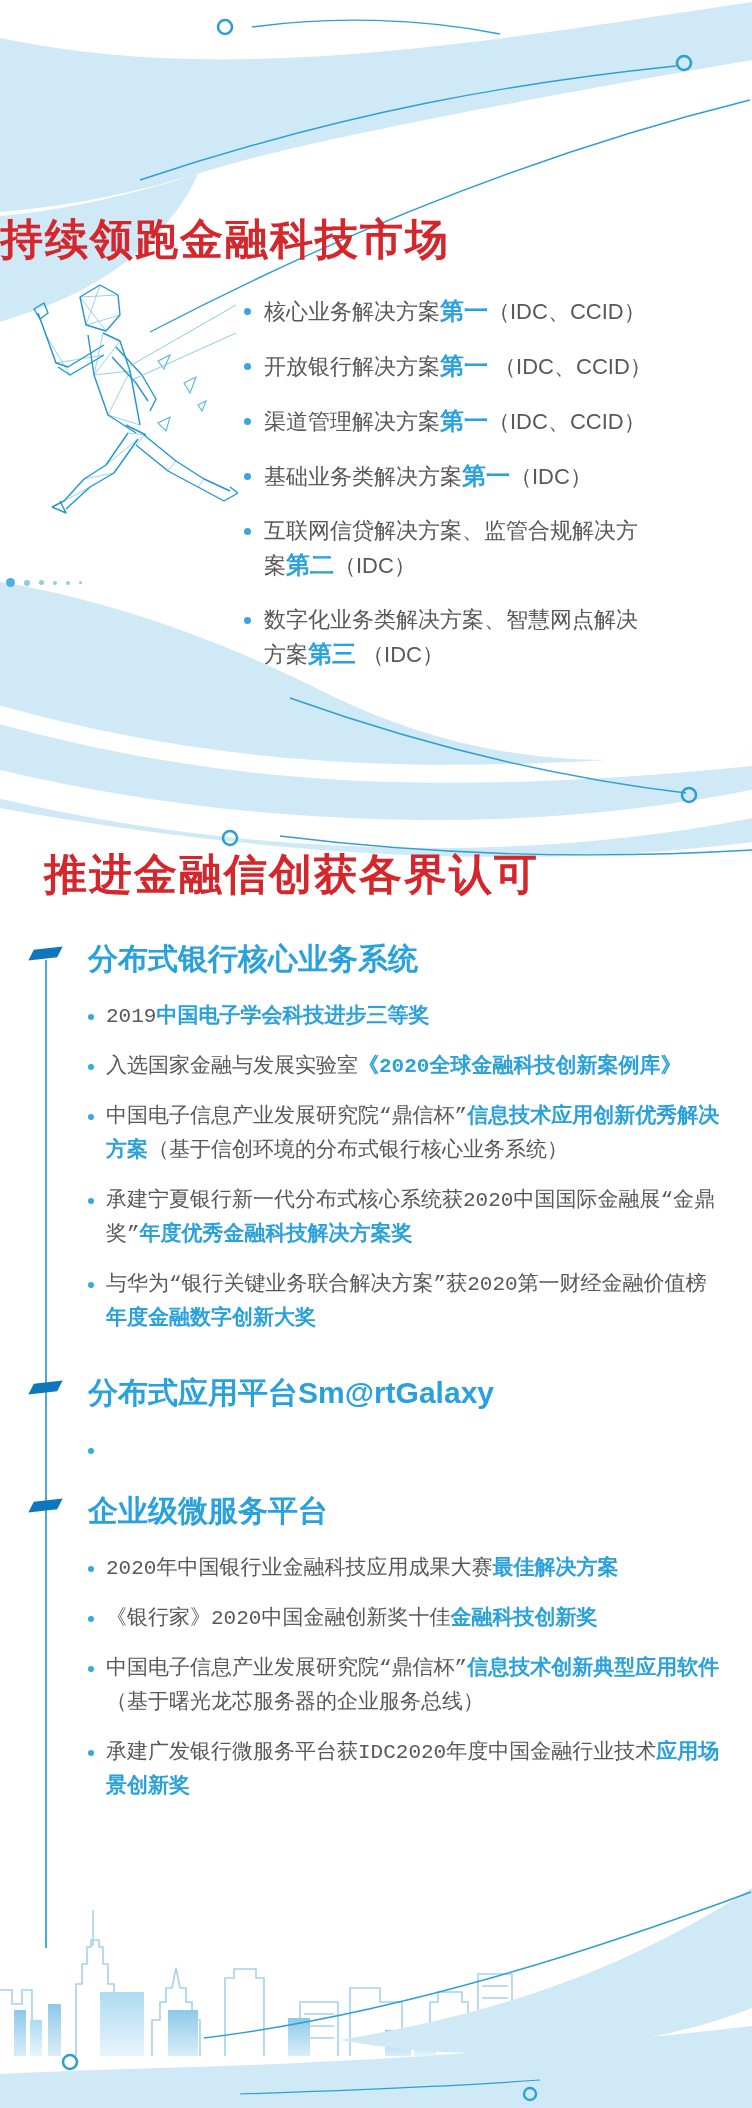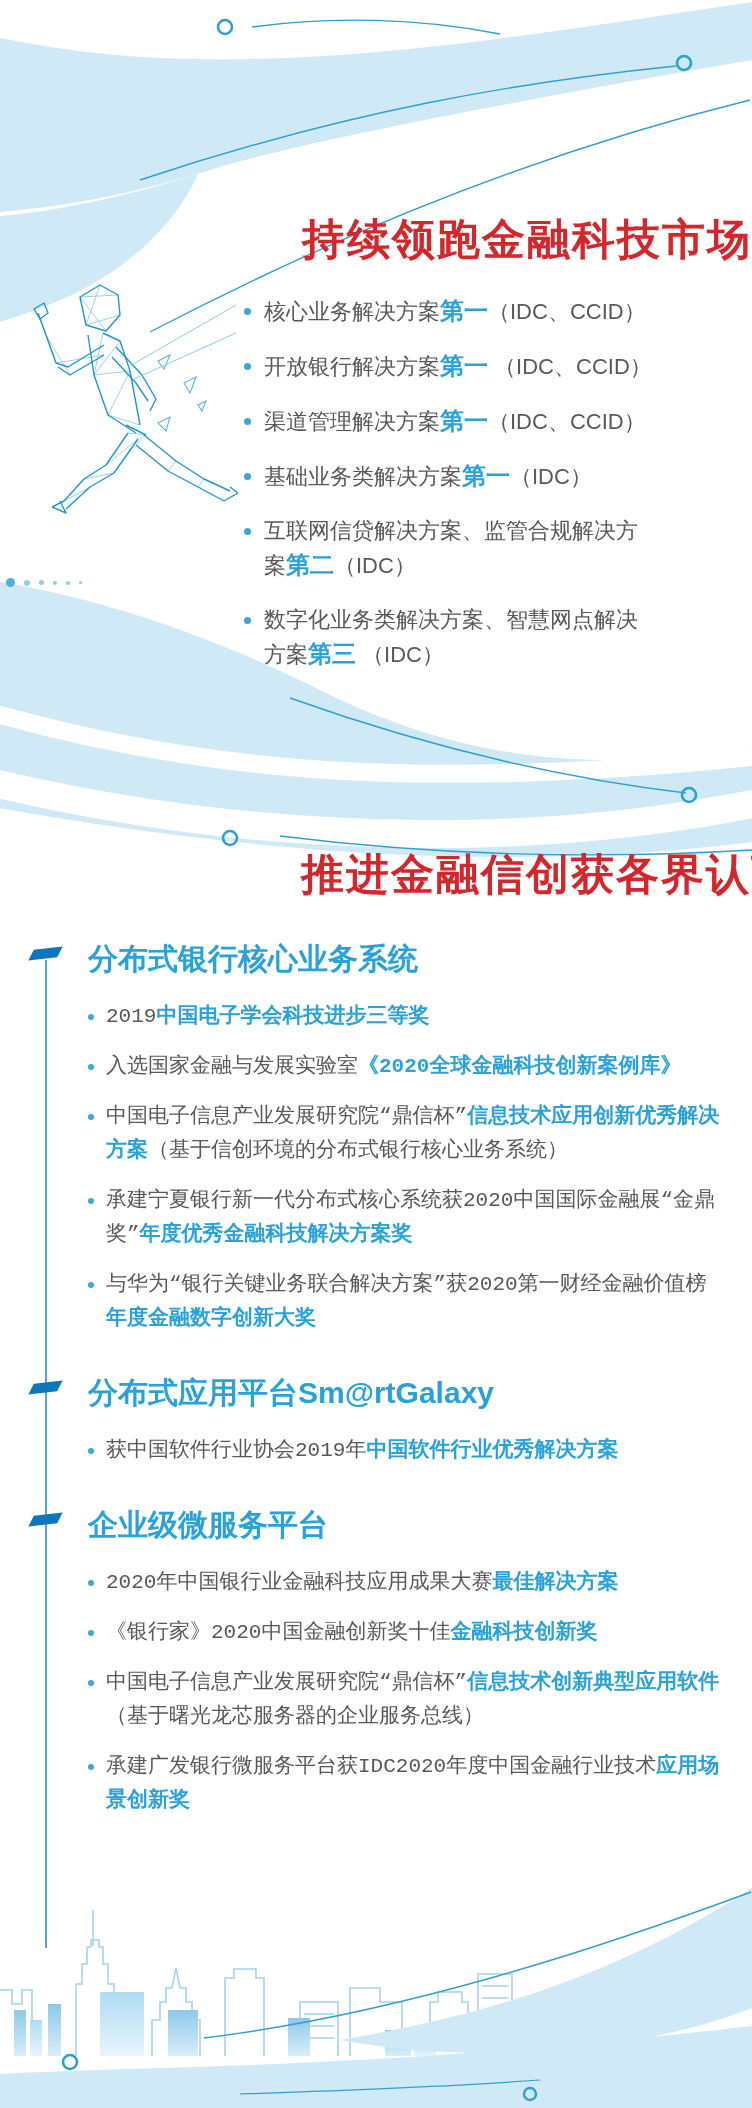--- a/index.html
+++ b/index.html
@@ -2,21 +2,21 @@
 <html><head>
 <meta charset="utf-8">
 <style>
   html,body{margin:0;padding:0;background:#ffffff;}
   .page{
     position:relative;width:752px;height:2108px;overflow:hidden;background:#fff;
     font-family:"Liberation Sans","DejaVu Sans",sans-serif;
   }
   .deco{position:absolute;left:0;z-index:0;pointer-events:none;}
   .big-title{
-    position:absolute;left:0;width:100%;text-align:right;z-index:3;
+    position:absolute;left:0;width:100%;text-align:left;z-index:3;
     font-size:43px;font-weight:800;color:#d5262c;letter-spacing:2px;line-height:50px;margin:0;
   }
   #hero-title{top:214px;}
   #recognition-title{top:849px;margin-left:44px;}
   .hero-list{position:absolute;left:244px;top:294px;width:412px;z-index:2;margin:0;padding:0;list-style:none;}
   .hero-list li{display:flex;margin:0 0 20px 0;font-size:22px;line-height:34px;color:#595757;}
   .hero-list .hl{font-size:24px;text-align:right;}
   .dot{flex:none;width:7px;height:7px;border-radius:50%;background:#3aa6dc;margin:14px 13px 0 0;}
   .hl{color:#29a1dc;font-weight:800;}
   .tx{color:#595757;margin-top:48px;}
@@ -200,21 +200,20 @@
             <span class="dot"></span>
             <span><span class="tx">与华为“银行关键业务联合解决方案”获2020第一财经金融价值榜</span><span class="hl">年度金融数字创新大奖</span></span>
           </li>
         </ul>
       </section>
       <section class="subsection">
         <h2><span class="flag"></span><span>分布式应用平台Sm@rtGalaxy</span></h2>
         <ul class="sub-list">
           <li>
             <span class="dot"></span>
-            <span><span class="tx">获中国软件行业协会2019年</span><span class="hl">中国软件行业优秀解决方案</span></span>
           </li>
         </ul>
       </section>
       <section class="subsection">
         <h2><span class="flag"></span><span>企业级微服务平台</span></h2>
         <ul class="sub-list">
           <li>
             <span class="dot"></span>
             <span><span class="tx">2020年中国银行业金融科技应用成果大赛</span><span class="hl">最佳解决方案</span></span>
           </li>

